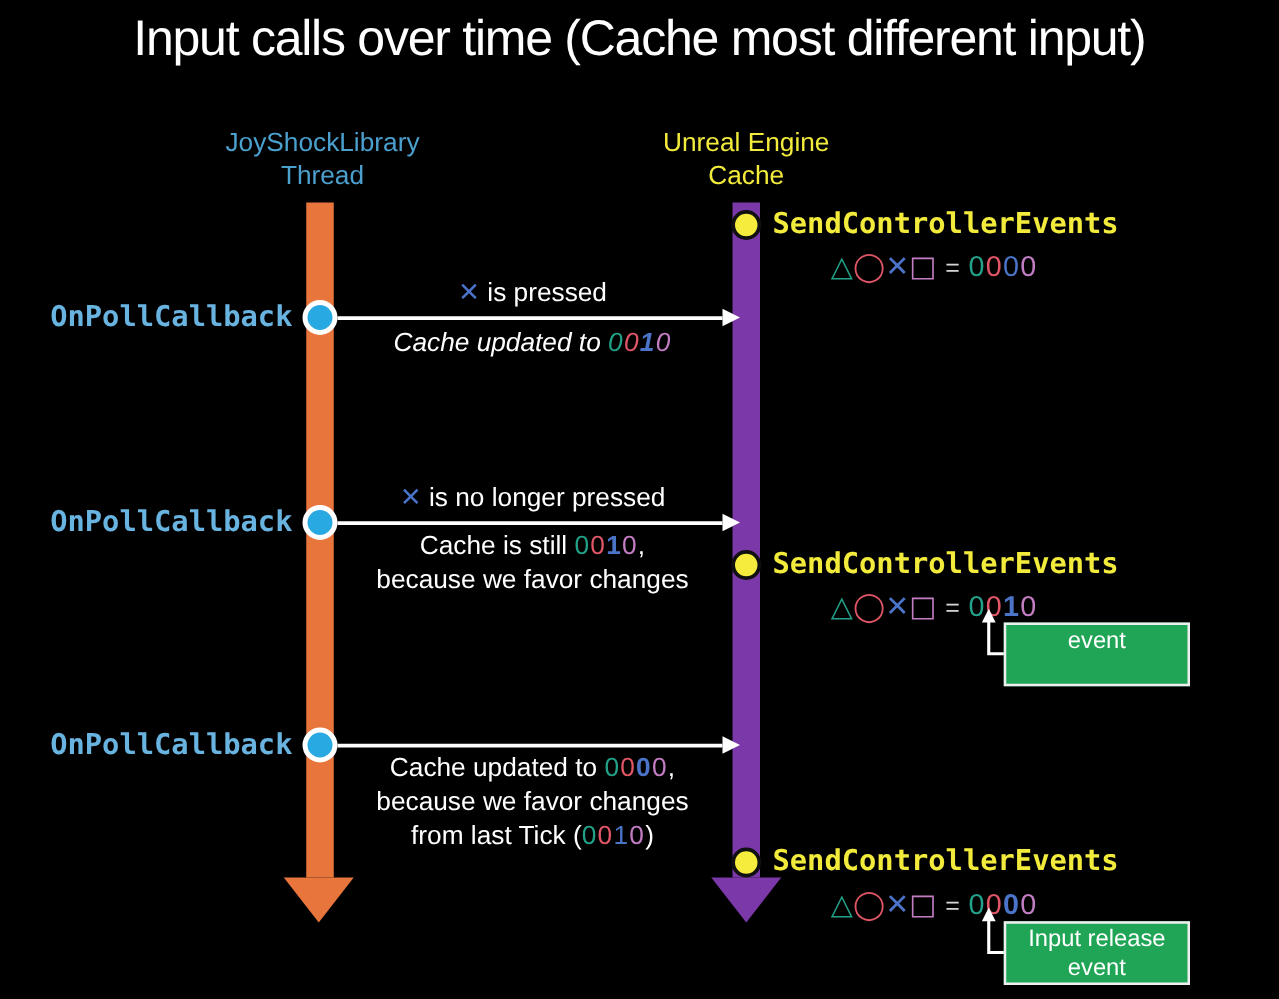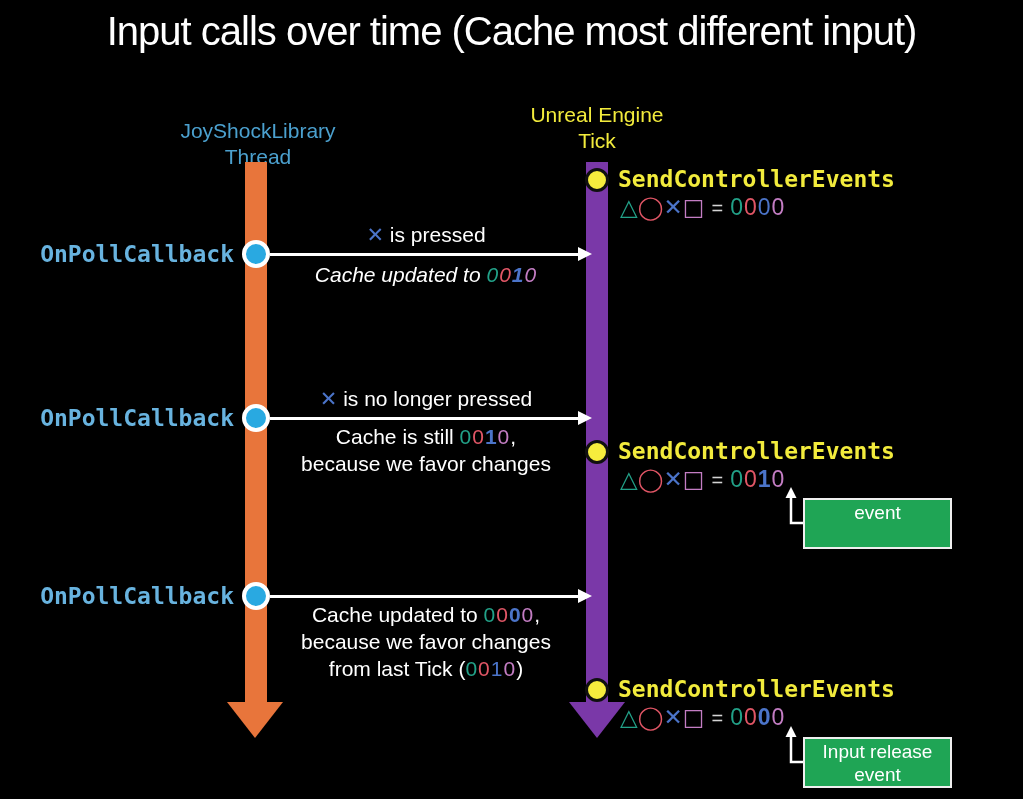--- a/index.html
+++ b/index.html
@@ -23,47 +23,47 @@
   .dot-blue{width:20px;height:20px;border-radius:50%;background:var(--poll-dot);border:4px solid #fff;}
   .dot-yellow{width:18px;height:18px;border-radius:50%;background:var(--tick-dot);border:3px solid #101010;}
   .hline{height:3px;background:#fff;}
   .harrow-head{width:0;height:0;border-left:14px solid #fff;border-top:7px solid transparent;border-bottom:7px solid transparent;}
   .msg{font-size:21px;line-height:27px;color:#fff;text-align:center;}
   .sym{font-family:"DejaVu Sans",sans-serif;font-weight:700;}
   .s-tri{color:var(--btn-triangle);}
   .s-cir{color:var(--btn-circle);}
   .s-cro{color:var(--btn-cross);}
   .s-squ{color:var(--btn-square);}
-  .sym-line{font-size:23px;line-height:26px;text-align:left;white-space:nowrap;}
+  .sym-line{font-size:23px;line-height:38px;text-align:right;white-space:nowrap;}
   .eq{color:#d4d4d4;font-size:20px;margin:0 7px;}
   .digits{letter-spacing:1px;}
   .c0{color:var(--btn-triangle);}
   .c1{color:var(--btn-circle);}
   .c2{color:var(--btn-cross);}
   .c3{color:var(--btn-square);}
   .b{font-weight:700;}
   .callout{
     background:var(--callout-green);border:2px solid #efefef;color:#fff;
     font-size:19px;line-height:23px;text-align:center;padding-top:1px;
   }
 </style>
 </head>
 <body>
 
 <div class="canvas">
 
   <div class="abs title" style="left:0;top:9px;">Input calls over time (Cache most different input)</div>
 
-  <div class="abs hdr hdr-left" style="left:146px;top:102px;width:224px;margin-top:16px;">
+  <div class="abs hdr hdr-left" style="left:146px;top:102px;width:224px;">
     <div>JoyShockLibrary</div>
     <div>Thread</div>
   </div>
   <div class="abs hdr hdr-right" style="left:485px;top:102px;width:224px;">
     <div>Unreal Engine</div>
-    <div>Tick</div>
+    <div>Cache</div>
   </div>
 
   <div class="abs lane-bar" style="left:245px;top:162px;height:540px;background:var(--left-lane);"></div>
   <div class="abs lane-head" style="left:227px;top:702px;border-top-color:var(--left-lane);"></div>
   <div class="abs lane-bar" style="left:586px;top:162px;height:540px;background:var(--right-lane);"></div>
   <div class="abs lane-head" style="left:569px;top:702px;border-top-color:var(--right-lane);"></div>
 
   <div class="abs mono poll-label" style="left:30px;top:241px;width:204px;">OnPollCallback</div>
   <div class="abs mono poll-label" style="left:30px;top:405px;width:204px;">OnPollCallback</div>
   <div class="abs mono poll-label" style="left:30px;top:583px;width:204px;">OnPollCallback</div>

